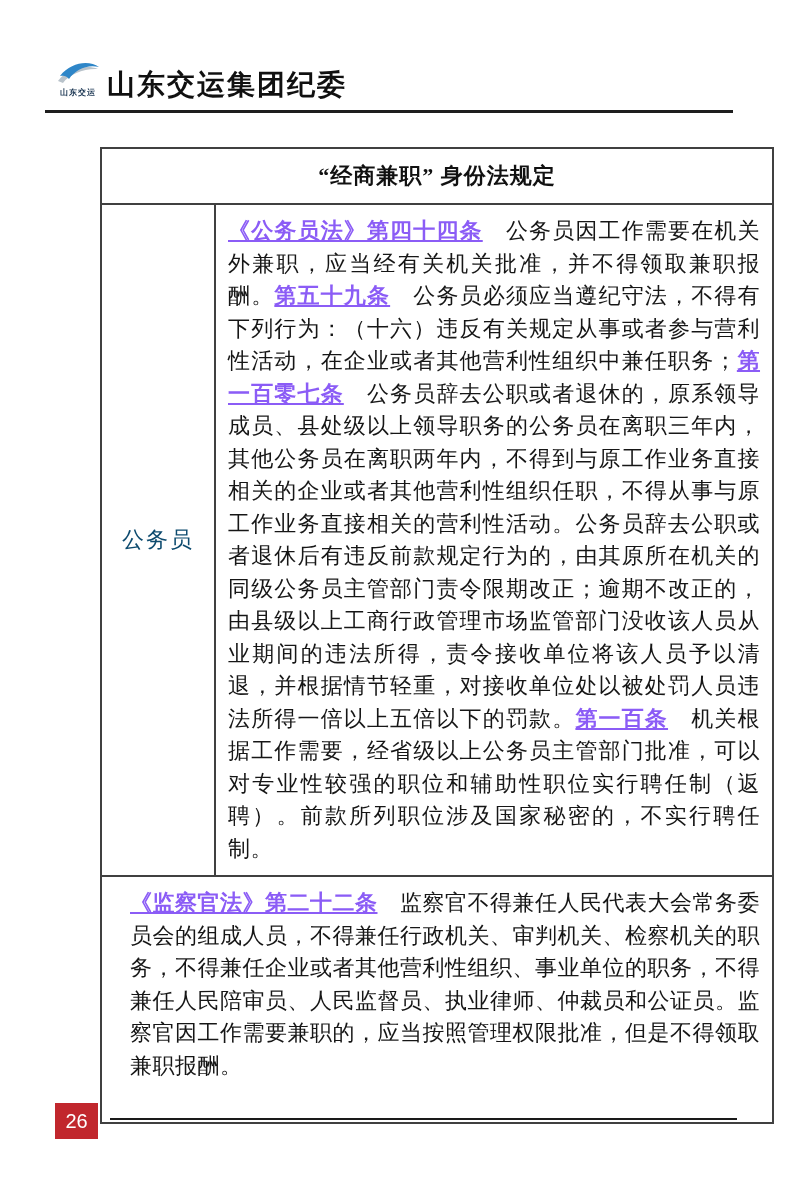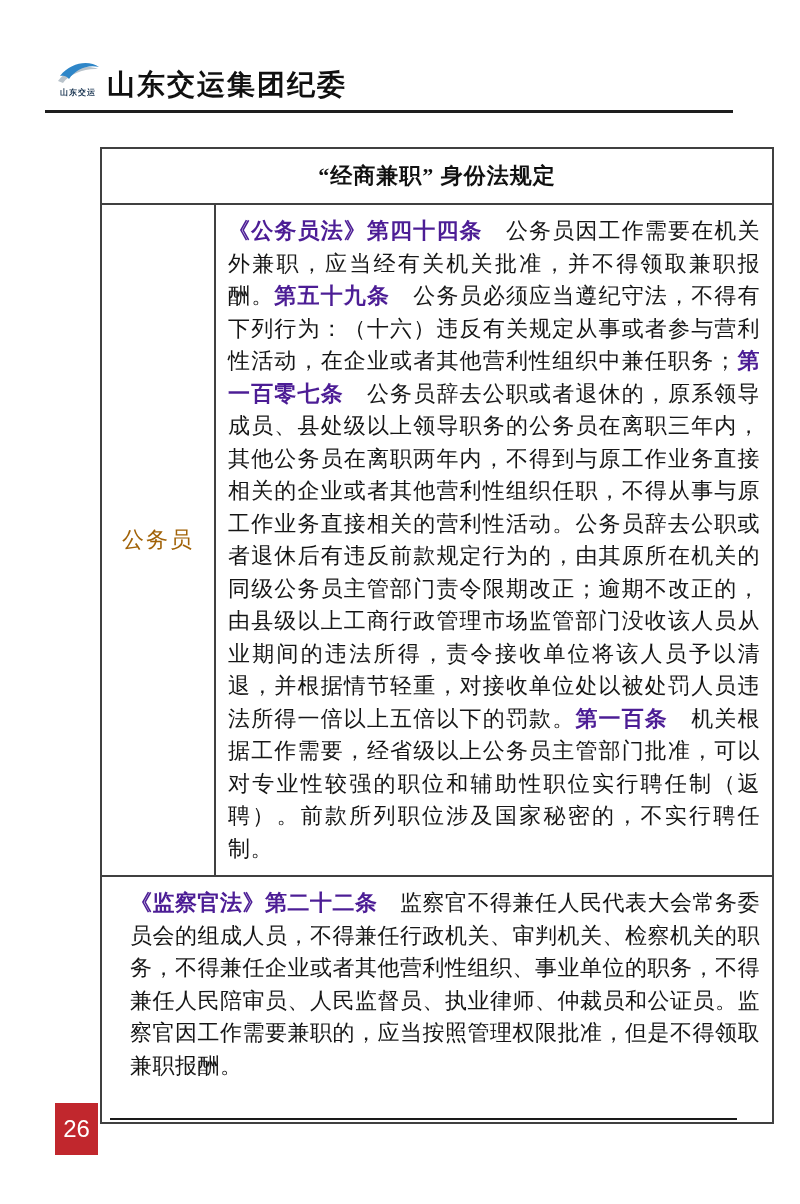--- a/index.html
+++ b/index.html
@@ -34,38 +34,38 @@
   .title-row {
     height:56px; display:flex; align-items:center; justify-content:center;
     border-bottom:2px solid #404040;
     font-size:22px; font-weight:bold; letter-spacing:1px; color:#111;
   }
   .t-row { display:flex; border-bottom:2px solid #404040; }
   .t-row:last-child { border-bottom:none; }
   .label-cell {
     flex:0 0 114px; border-right:2px solid #404040;
     display:flex; align-items:center; justify-content:center;
-    font-size:22px; letter-spacing:2px; color:#a16207;
+    font-size:22px; letter-spacing:2px; color:#0c4a6e;
   }
   .content-cell {
     flex:1; padding:10px 12px;
     font-size:22px; line-height:32.5px;
     text-align:justify; text-justify:inter-ideograph;
     color:#161616; letter-spacing:0.5px;
   }
-  .content-cell strong { font-weight:bold; color:#4c1d95; }
+  .content-cell strong { font-weight:bold; color:#8b5cf6;text-decoration:underline; }
   .row-1 .content-cell { min-height:634px; }
   .row-2 .content-cell { min-height:245px;padding-left:28px; }
 
   
   .page-badge {
-    position:absolute; left:55px; top:1103px; width:43px; height:52px;
+    position:absolute; left:55px; top:1103px; width:43px; height:36px;
     display:flex; align-items:center; justify-content:center;
     color:#ffffff; font-family:"Liberation Sans","DejaVu Sans",sans-serif;
-    font-size:24px;
+    font-size:20px;
   }
   .footer-rule { position:absolute; left:110px; top:1118px; width:627px; height:2px; background:#1a1a1a; }
 </style>
 </head>
 <body>
 
 <div class="page">
 
   <div class="header">
     <div class="logo-block">

